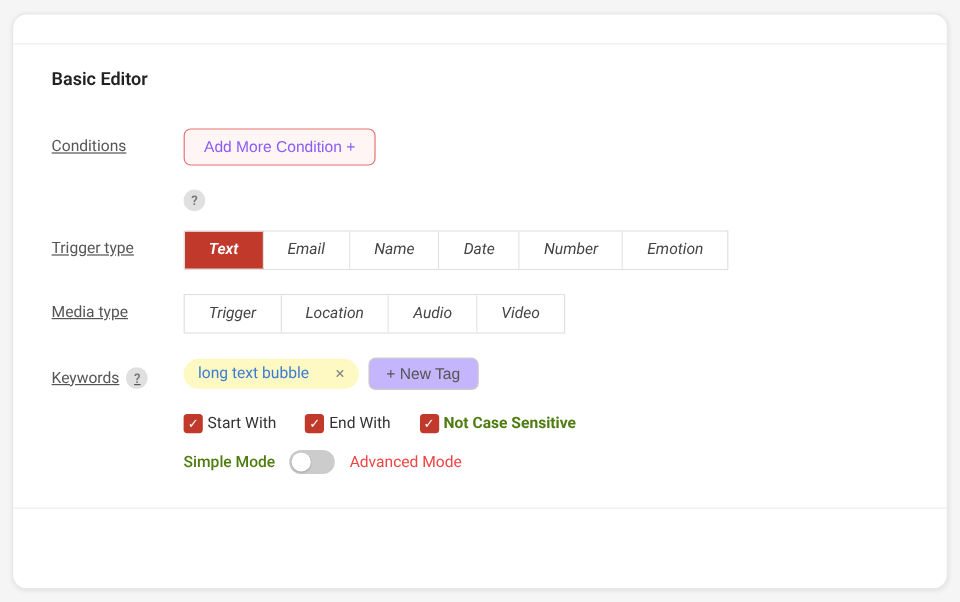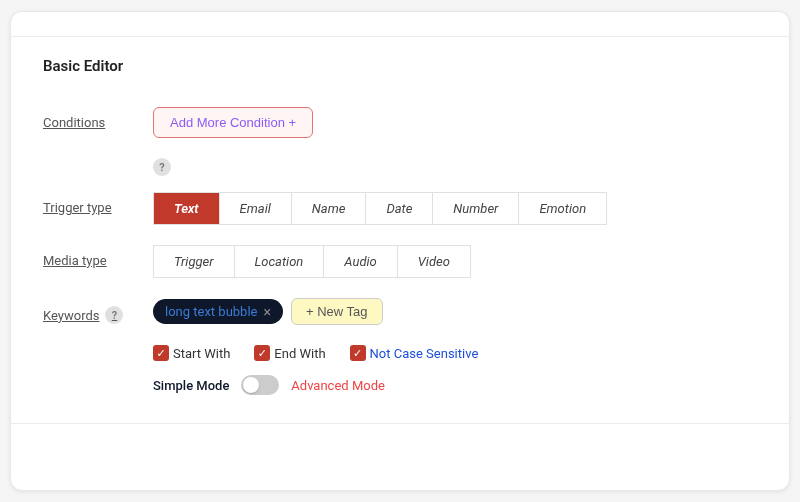--- a/index.html
+++ b/index.html
@@ -96,38 +96,38 @@
     }
     .tab:last-child { border-right: none; text-align: right; }
     .tab.active {
       background: #c0392b;
       color: #fff;
       font-weight: 600;
     }
 
     
     .keyword-tag {
-      background: #0f172a;
+      background: #fef9c3;
       color: #3a7bd5;
       border-radius: 16px;
       padding: 5px 12px;
       font-size: 13px;
       display: flex;
       align-items: center;
-      gap: 6px;
+      gap: 22px;
     }
     .keyword-tag .remove {
       cursor: pointer;
       color: #888;
       font-size: 14px;
       line-height: 1;
     }
     .new-tag-btn {
       border: 1.5px solid #ccc;
-      background: #fef9c3;
+      background: #c4b5fd;
       color: #555;
       border-radius: 6px;
       padding: 5px 14px;
       font-size: 13px;
       cursor: pointer;
     }
 
     
     .checkbox-row {
       display: flex;
@@ -159,33 +159,33 @@
       font-size: 11px;
       position: absolute;
       top: 50%;
       left: 50%;
       transform: translate(-50%, -50%);
     }
     .checkbox-label {
       font-size: 13px;
       color: #333;
     }
-    .checkbox-label.red { color: #1d4ed8; font-weight: 400; }
+    .checkbox-label.red { color: #4d7c0f; font-weight: 700; }
 
     
     .mode-row {
       display: flex;
       align-items: center;
       gap: 12px;
       margin-left: 110px;
       margin-top: 4px;
     }
     .simple-mode-label {
       font-size: 13px;
-      color: #0f172a;
+      color: #4d7c0f;
       font-weight: 500;
     }
     .advanced-mode-label {
       font-size: 13px;
       color: #ef4444;
     }
     .toggle-switch {
       width: 38px;
       height: 20px;
       background: #ccc;

